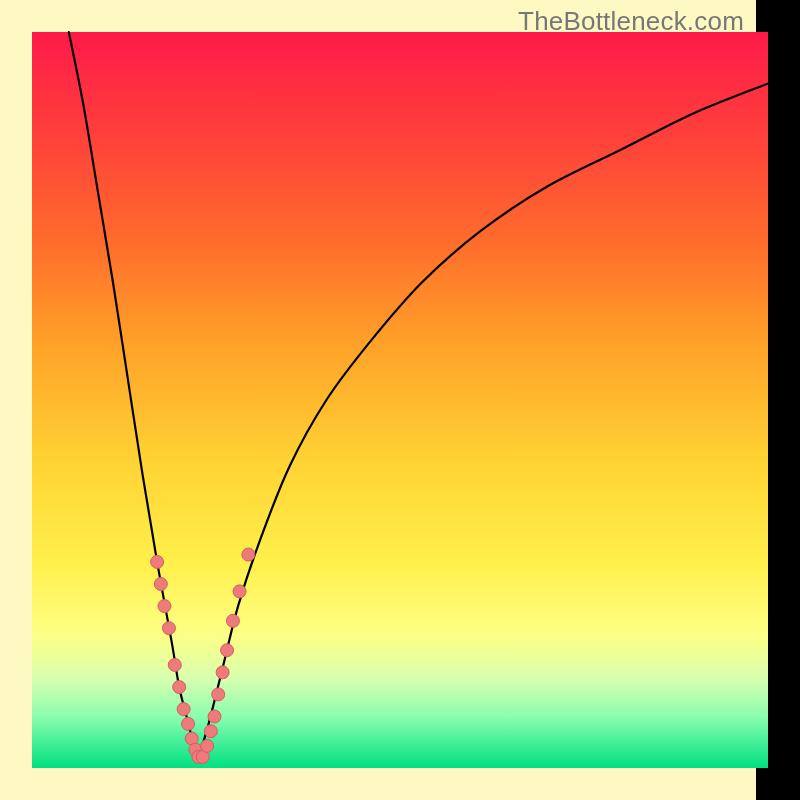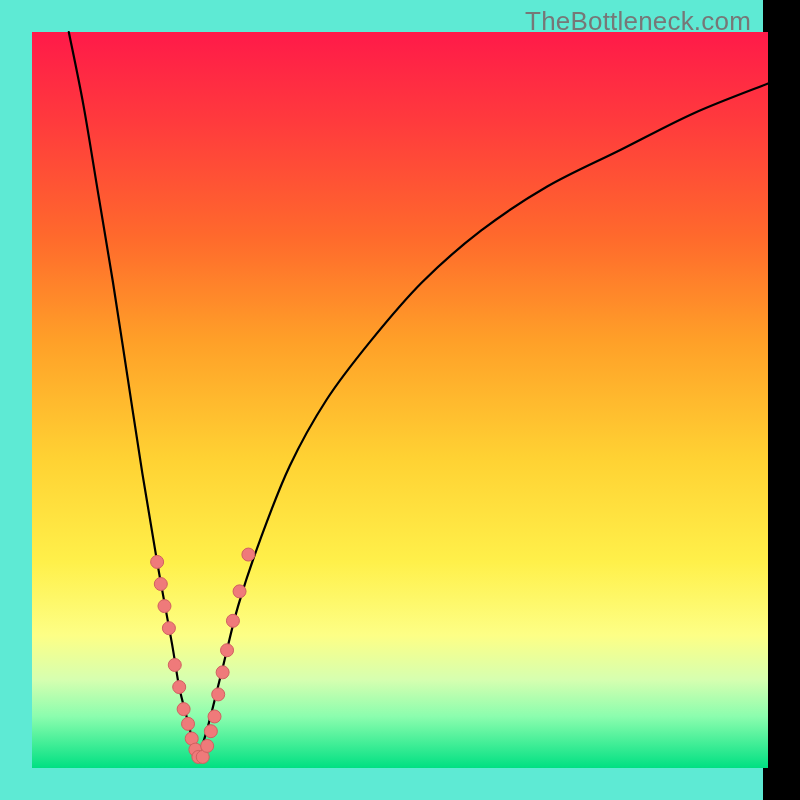--- a/index.html
+++ b/index.html
@@ -10,22 +10,21 @@
     overflow: hidden;
     background: #000;
     font-family: Arial, Helvetica, sans-serif;
   }
   .frame {
     position: absolute;
     left: 0;
     top: 0;
     width: 756px;
     height: 800px;
-    background: #5eead4;
-    padding-left: 7px;
+    background: #fef9c3;
   }
   .plot-area {
     position: absolute;
     left: 32px;
     top: 32px;
     width: 736px;
     height: 736px;
     background: linear-gradient(
       to bottom,
       #ff1a49 0%,

